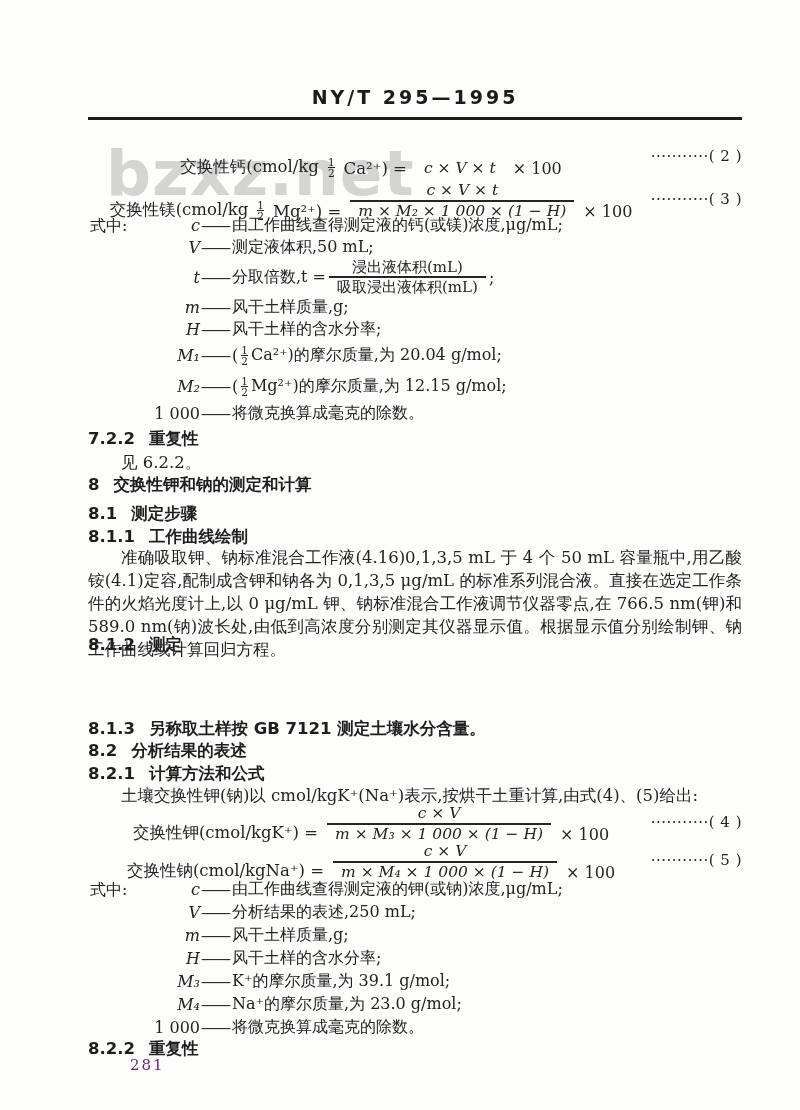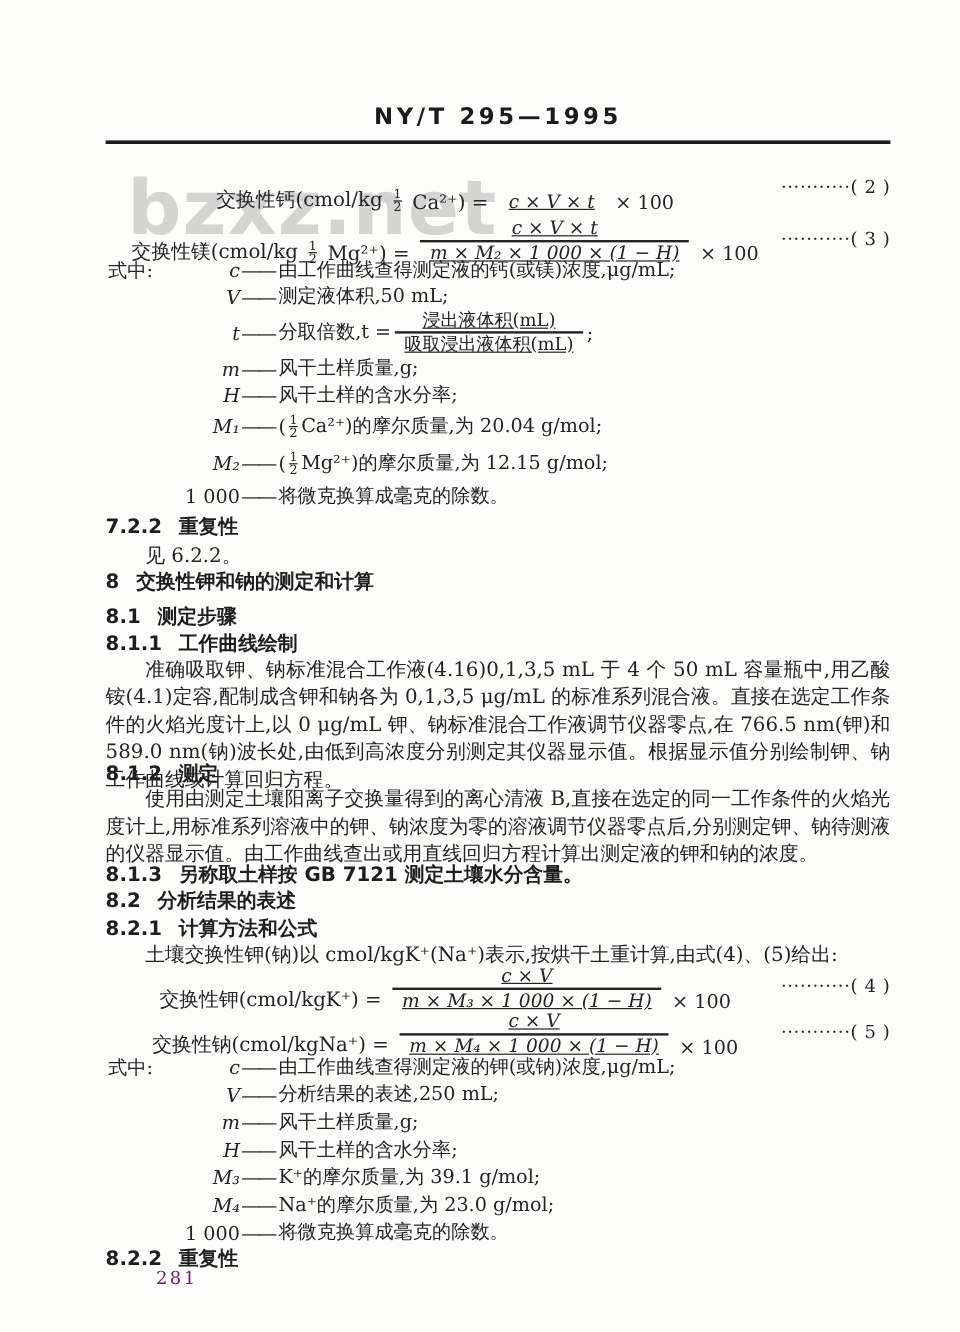--- a/index.html
+++ b/index.html
@@ -29,21 +29,21 @@
     padding-right:88px; font-size:16px; height:44px;
   }
   .flabel { font-size:16.5px; white-space:nowrap; }
   .ffac { white-space:nowrap; }
   .eqno {
     position:absolute; right:0; top:50%; transform:translateY(-50%);
     font-size:15px; letter-spacing:.5px; white-space:nowrap;
   }
   .frac { display:inline-flex; flex-direction:column; text-align:center;
           font-style:italic; font-size:15.5px; line-height:19px; }
-  .frac .fnum, .frac .fden { display:block; padding:0 8px; white-space:nowrap;text-decoration:underline; }
+  .frac .fnum, .frac .fden { display:block; padding:0 8px; white-space:nowrap; }
   .frac .fden { border-top:2px solid #242424; }
   .frac.cjkfrac { font-style:normal; font-size:15px; line-height:18px; }
   .sfrac { display:inline-flex; flex-direction:column; text-align:center;
            font-size:10.5px; line-height:10px; vertical-align:middle; }
   .sfrac .sd { border-top:1px solid #242424; }
 
   .heading { font-family:"DejaVu Sans","Liberation Sans",sans-serif;
              font-weight:bold; font-size:16.5px; color:#1e1e1e; white-space:nowrap; }
   .hnum { margin-right:14px; }
   .body-line { font-size:16.5px; text-indent:2em; }
@@ -180,21 +180,20 @@
   </div>
 
   <div class="abs heading" style="top:526px">
     <span class="hnum">8.1.1</span><span>工作曲线绘制</span>
   </div>
   <div class="abs para" style="top:546px">准确吸取钾、钠标准混合工作液(4.16)0,1,3,5 mL 于 4 个 50 mL 容量瓶中,用乙酸铵(4.1)定容,配制成含钾和钠各为 0,1,3,5 μg/mL 的标准系列混合液。直接在选定工作条件的火焰光度计上,以 0 μg/mL 钾、钠标准混合工作液调节仪器零点,在 766.5 nm(钾)和 589.0 nm(钠)波长处,由低到高浓度分别测定其仪器显示值。根据显示值分别绘制钾、钠工作曲线或计算回归方程。</div>
 
   <div class="abs heading" style="top:634px">
     <span class="hnum">8.1.2</span><span>测定</span>
   </div>
-  <div class="abs para" style="top:654px">使用由测定土壤阳离子交换量得到的离心清液 B,直接在选定的同一工作条件的火焰光度计上,用标准系列溶液中的钾、钠浓度为零的溶液调节仪器零点后,分别测定钾、钠待测液的仪器显示值。由工作曲线查出或用直线回归方程计算出测定液的钾和钠的浓度。</div>
 
   <div class="abs heading" style="top:718px">
     <span class="hnum">8.1.3</span><span>另称取土样按 GB 7121 测定土壤水分含量。</span>
   </div>
 
   <div class="abs heading" style="top:740px">
     <span class="hnum">8.2</span><span>分析结果的表述</span>
   </div>
 
   <div class="abs heading" style="top:763px">

